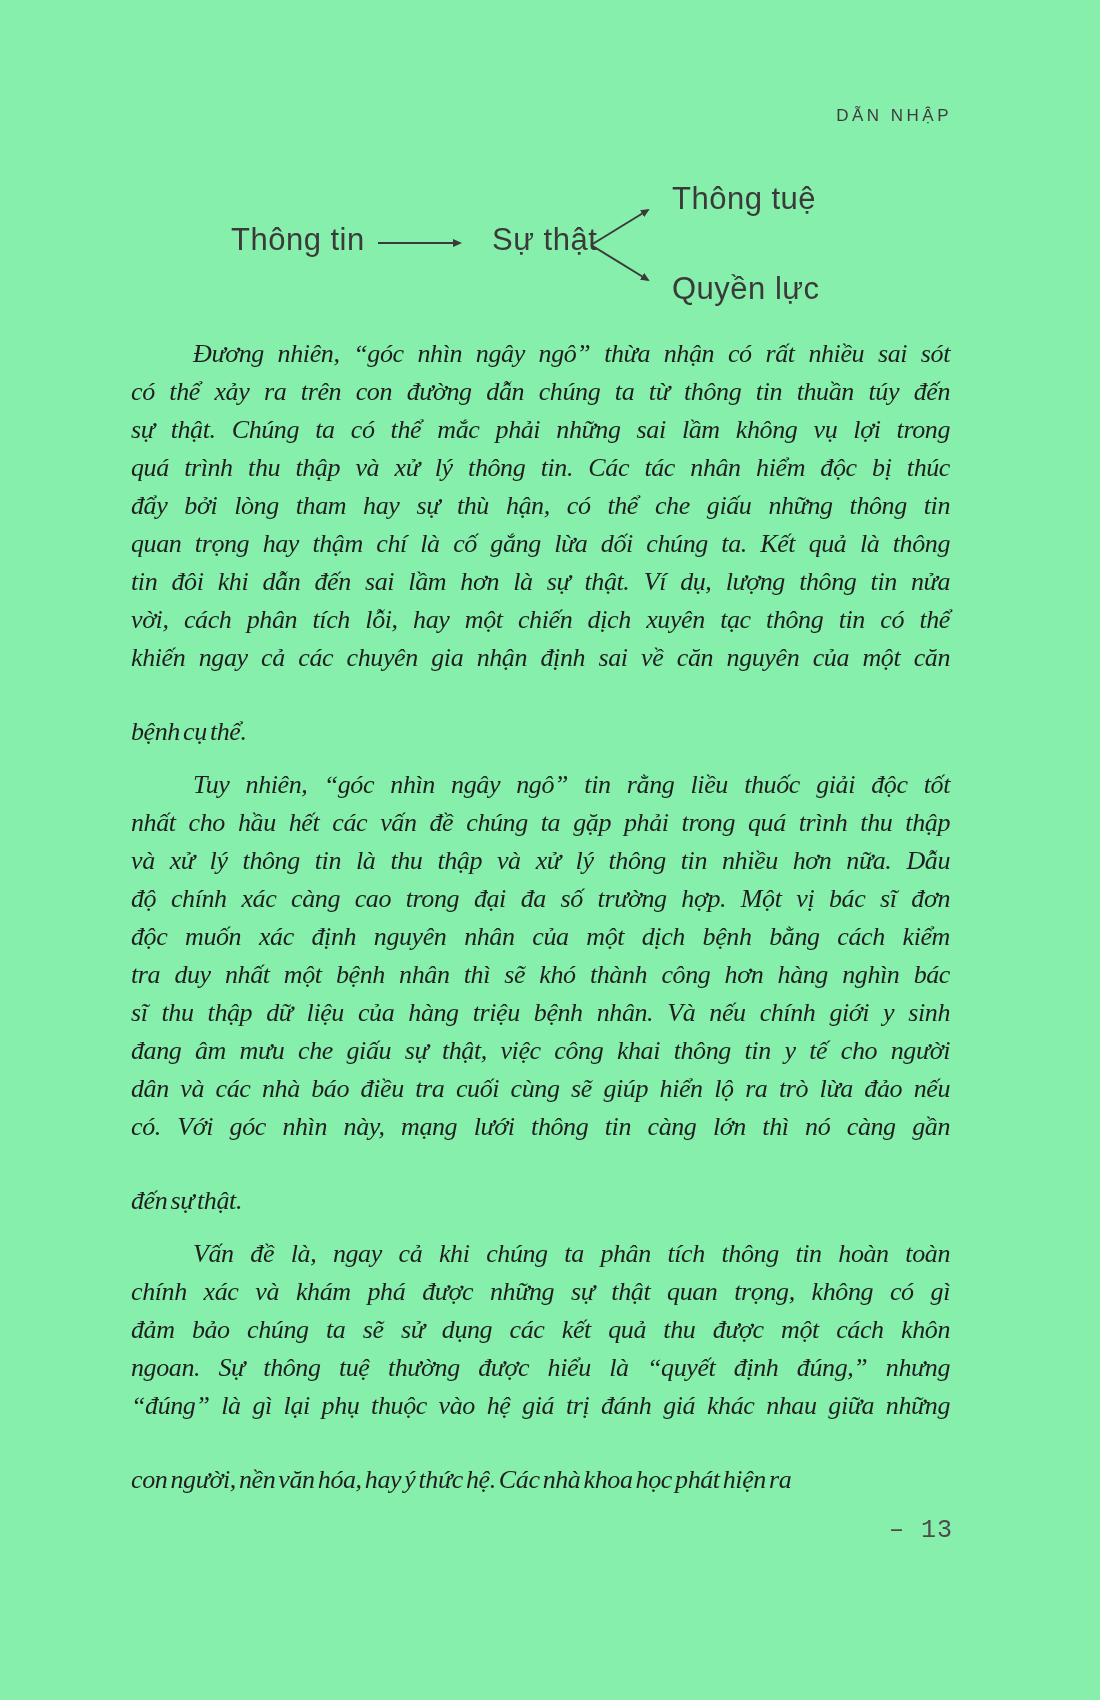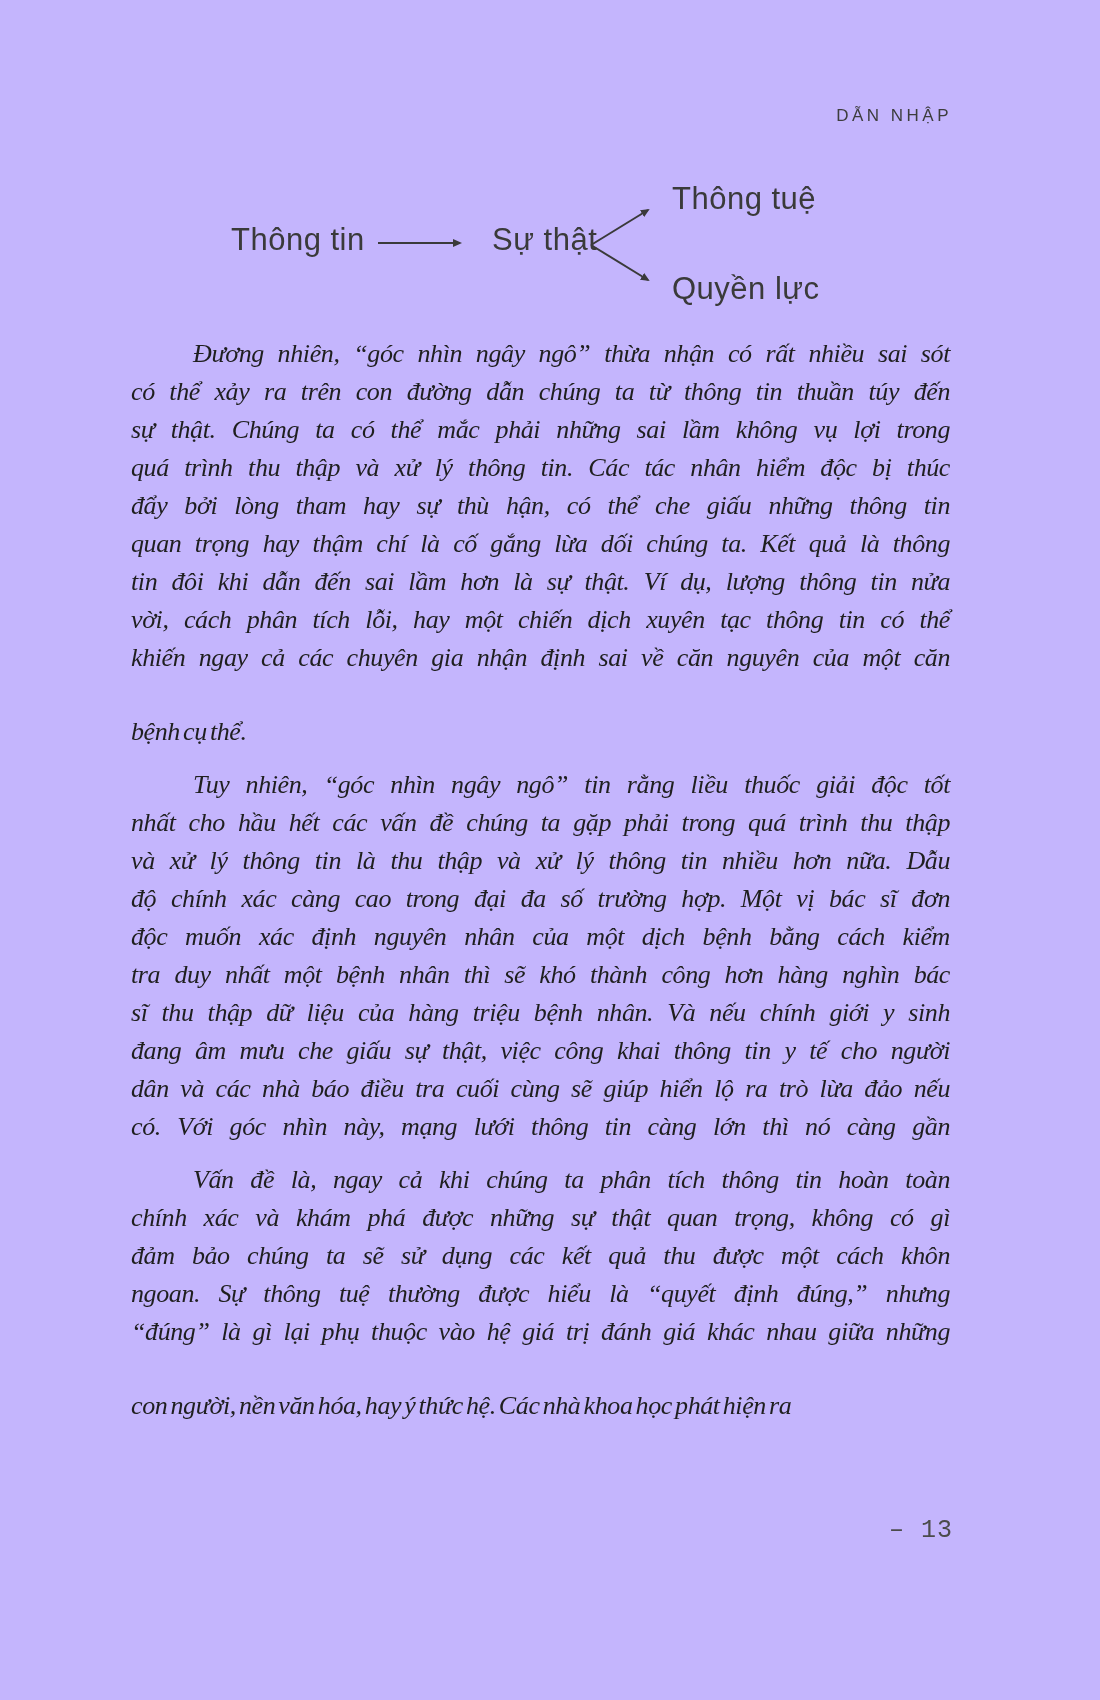--- a/index.html
+++ b/index.html
@@ -1,20 +1,20 @@
 <!DOCTYPE html>
 <html><head>
 <meta charset="utf-8">
 <style>
   html, body { margin: 0; padding: 0; background: #ffffff; }
   .page {
     position: relative;
     width: 1100px;
     height: 1700px;
-    background: #c4b5fd;
+    background: #86efac;
     overflow: hidden;
     font-family: "Liberation Serif", "DejaVu Serif", serif;
     color: #1f1f1f;
   }
 
   
   .running-header {
     position: absolute;
     top: 106px;
     right: 148px;
@@ -120,20 +120,21 @@
         <div class="line first">Tuy nhiên, “góc nhìn ngây ngô” tin rằng liều thuốc giải độc tốt</div>
         <div class="line">nhất cho hầu hết các vấn đề chúng ta gặp phải trong quá trình thu thập</div>
         <div class="line">và xử lý thông tin là thu thập và xử lý thông tin nhiều hơn nữa. Dẫu</div>
         <div class="line">độ chính xác càng cao trong đại đa số trường hợp. Một vị bác sĩ đơn</div>
         <div class="line">độc muốn xác định nguyên nhân của một dịch bệnh bằng cách kiểm</div>
         <div class="line">tra duy nhất một bệnh nhân thì sẽ khó thành công hơn hàng nghìn bác</div>
         <div class="line">sĩ thu thập dữ liệu của hàng triệu bệnh nhân. Và nếu chính giới y sinh</div>
         <div class="line">đang âm mưu che giấu sự thật, việc công khai thông tin y tế cho người</div>
         <div class="line">dân và các nhà báo điều tra cuối cùng sẽ giúp hiển lộ ra trò lừa đảo nếu</div>
         <div class="line">có. Với góc nhìn này, mạng lưới thông tin càng lớn thì nó càng gần</div>
+        <div class="line last">đến sự thật.</div>
       </div>
       <div class="paragraph">
         <div class="line first">Vấn đề là, ngay cả khi chúng ta phân tích thông tin hoàn toàn</div>
         <div class="line">chính xác và khám phá được những sự thật quan trọng, không có gì</div>
         <div class="line">đảm bảo chúng ta sẽ sử dụng các kết quả thu được một cách khôn</div>
         <div class="line">ngoan. Sự thông tuệ thường được hiểu là “quyết định đúng,” nhưng</div>
         <div class="line">“đúng” là gì lại phụ thuộc vào hệ giá trị đánh giá khác nhau giữa những</div>
         <div class="line last">con người, nền văn hóa, hay ý thức hệ. Các nhà khoa học phát hiện ra</div>
       </div>
     </div>

